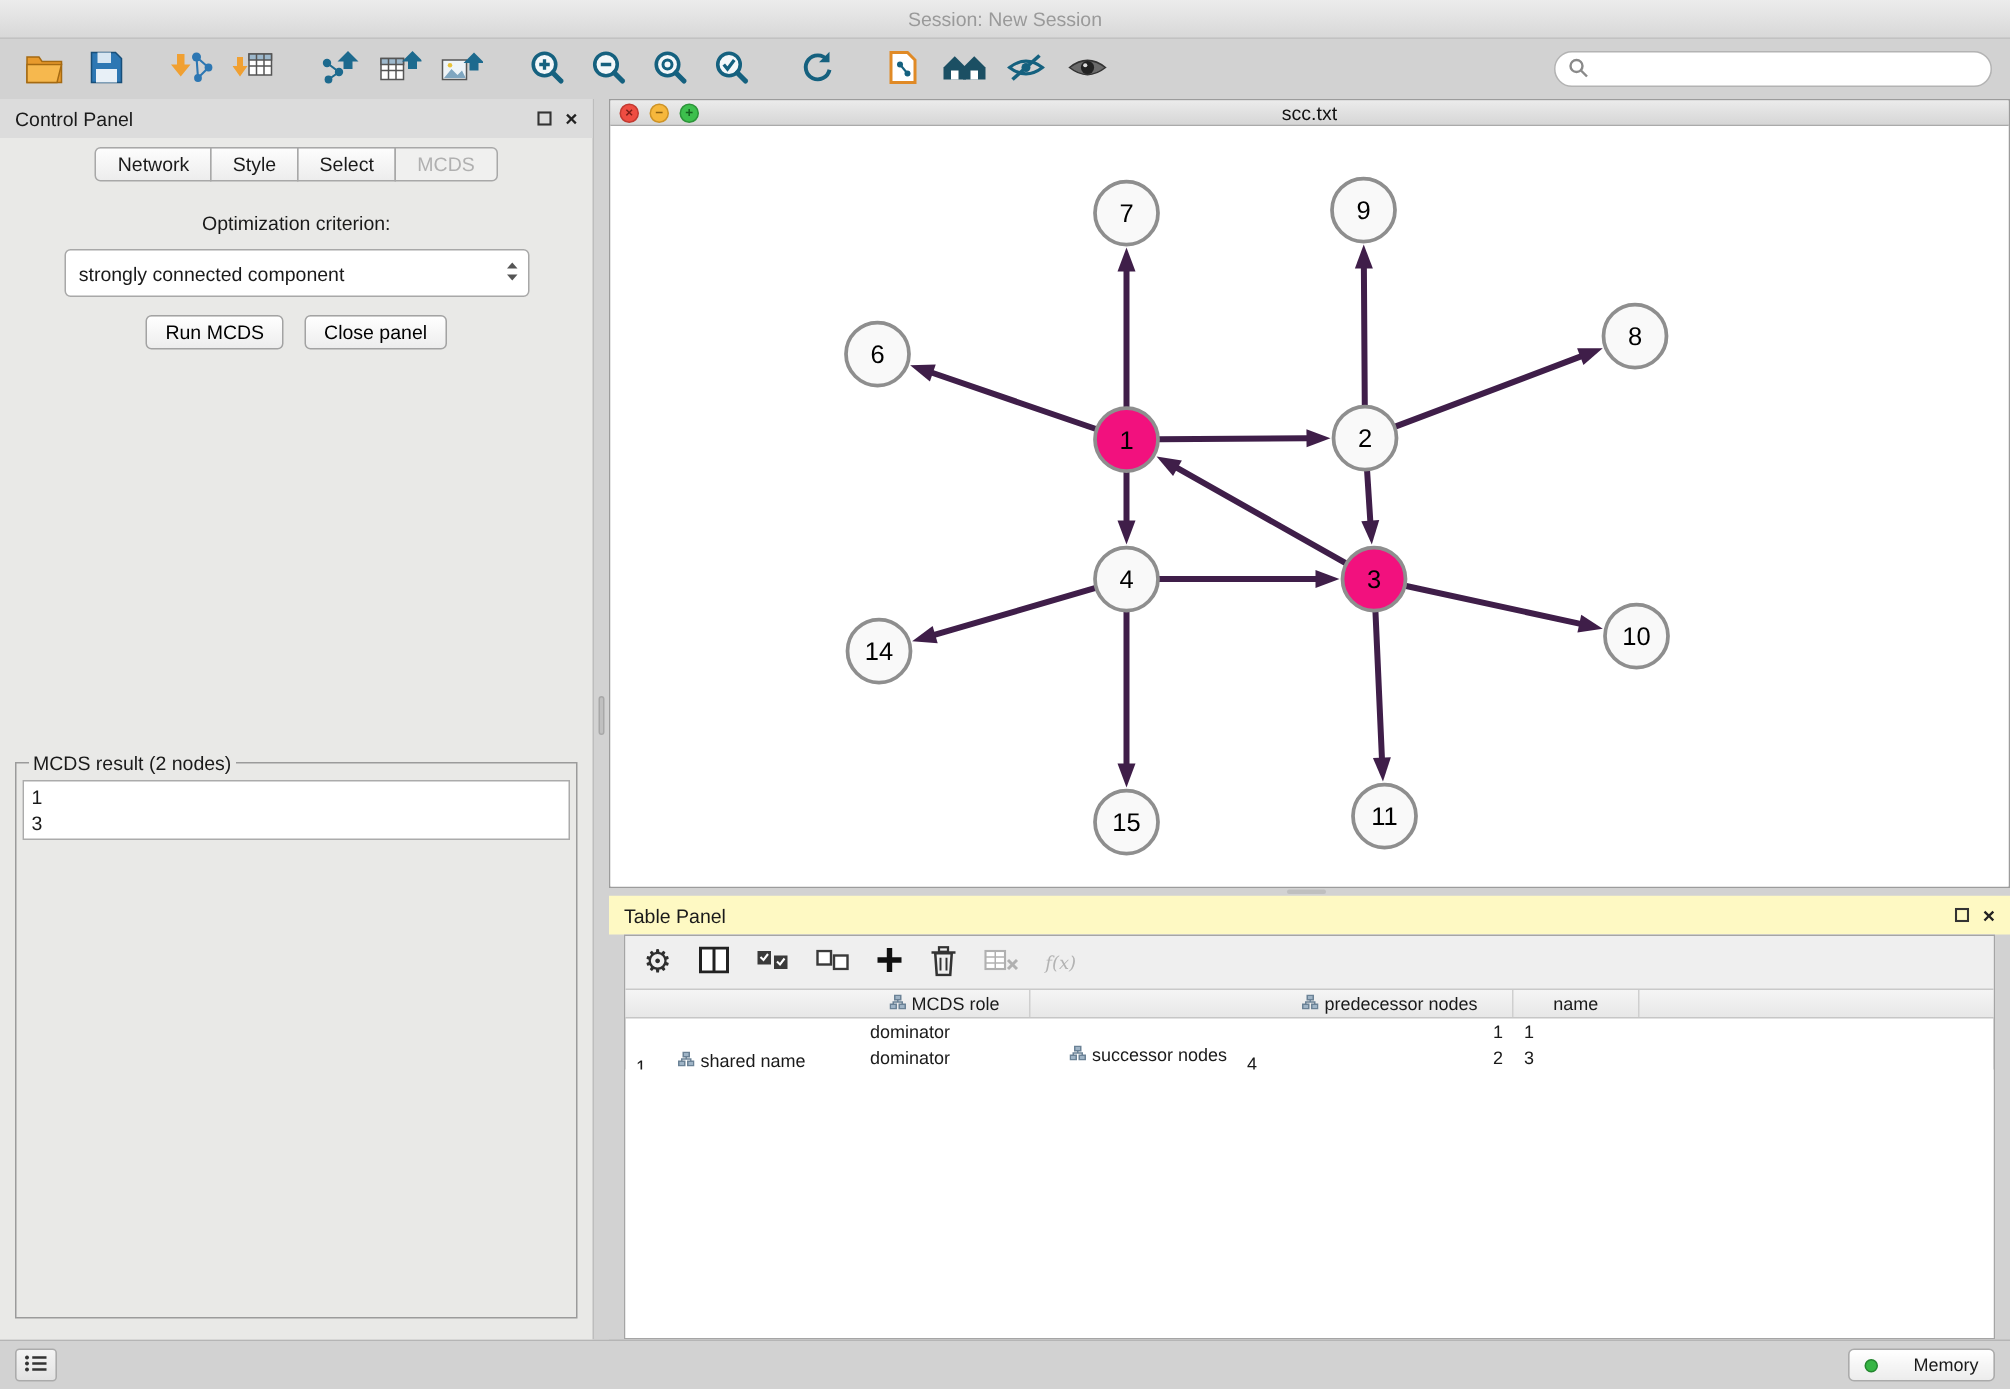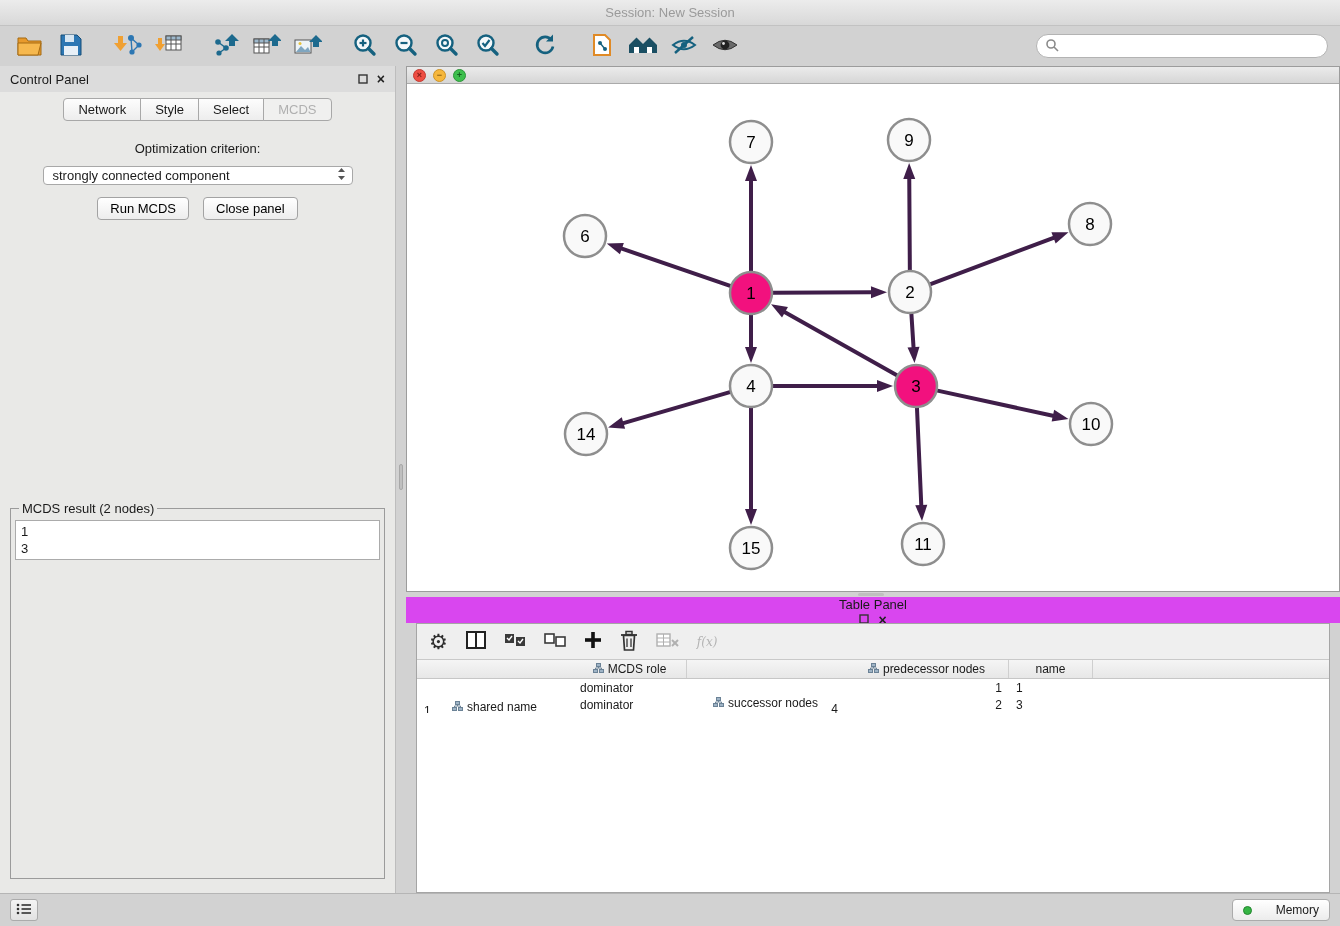--- a/index.html
+++ b/index.html
@@ -77,21 +77,21 @@
     font-size:13px;
     margin-left:-1px;
     color:#1a1a1a;
   }
   .tab:first-child { border-radius:4px 0 0 4px; margin-left:0; }
   .tab:last-child { border-radius:0 4px 4px 0; }
   .tab.active { background:#f0f0ef; color:#b0b0b0; }
   .panel-body { flex:1; display:flex; flex-direction:column; min-height:0; }
   .opt-label { text-align:center; margin-top:16px; font-size:13px; }
   .select-box {
-    width:310px; height:19px;
+    width:310px; height:32px;
     margin:10px auto 0;
     background:#fff;
     border:1px solid #a8a8a8;
     border-radius:4px;
     display:flex; align-items:center;
     padding:0 6px 0 9px;
     font-size:13px;
   }
   .select-box .sel-val { flex:1; }
   .btn-row { display:flex; justify-content:center; gap:14px; margin-top:12px; }
@@ -410,20 +410,21 @@
   </div>
 
   <div class="v-splitter">
       <div class="handle"></div>
     </div>
 
   <div class="right-col">
 
     <div class="network-window">
       <div class="net-titlebar">
+        <span class="net-title">scc.txt</span>
         <span class="traffic">
           <span class="light red">×</span>
           <span class="light yellow">−</span>
           <span class="light green">+</span>
         </span>
       </div>
       <div class="net-canvas">
         <svg id="network-svg" width="934" height="504" viewBox="0 0 934 504">
             <line x1="344" y1="187" x2="344" y2="97" stroke="#3f1e49" stroke-width="4" stroke-linecap="round"></line>
             <polygon points="344,81 350,97 338,97" fill="#3f1e49"></polygon>
@@ -501,21 +502,21 @@
             </g>
           </svg>
       </div>
     </div>
 
     <div class="h-splitter">
         <div class="handle"></div>
       </div>
 
     <div class="table-panel">
-      <div class="panel-header" style="background:#d946ef;flex-direction:column;">
+      <div class="panel-header" style="background:#fef9c3;">
         <span class="ph-title">Table Panel</span>
         <span class="ph-icons">
           <span><svg width="10" height="10">
                 <rect x="1" y="1" width="8" height="8" fill="none" stroke="#333" stroke-width="1.4"></rect>
               </svg></span>
           <span class="close-glyph">×</span>
         </span>
       </div>
 
       <div class="table-wrapper">

